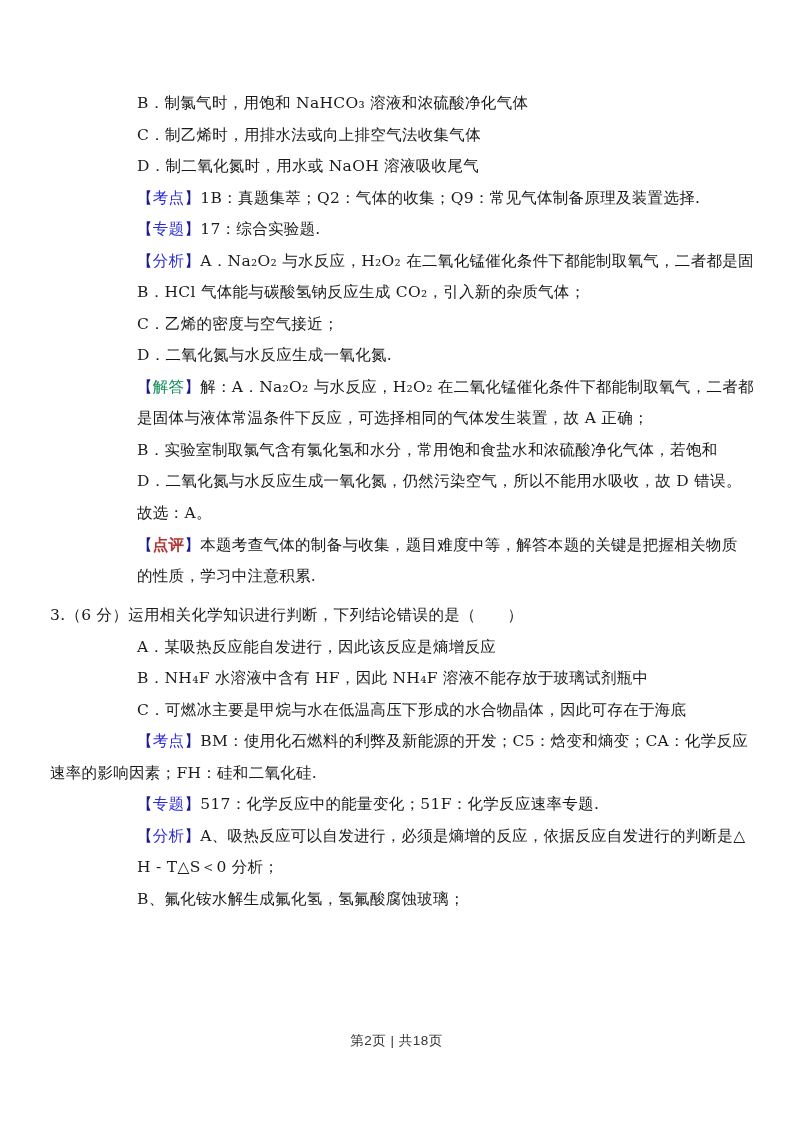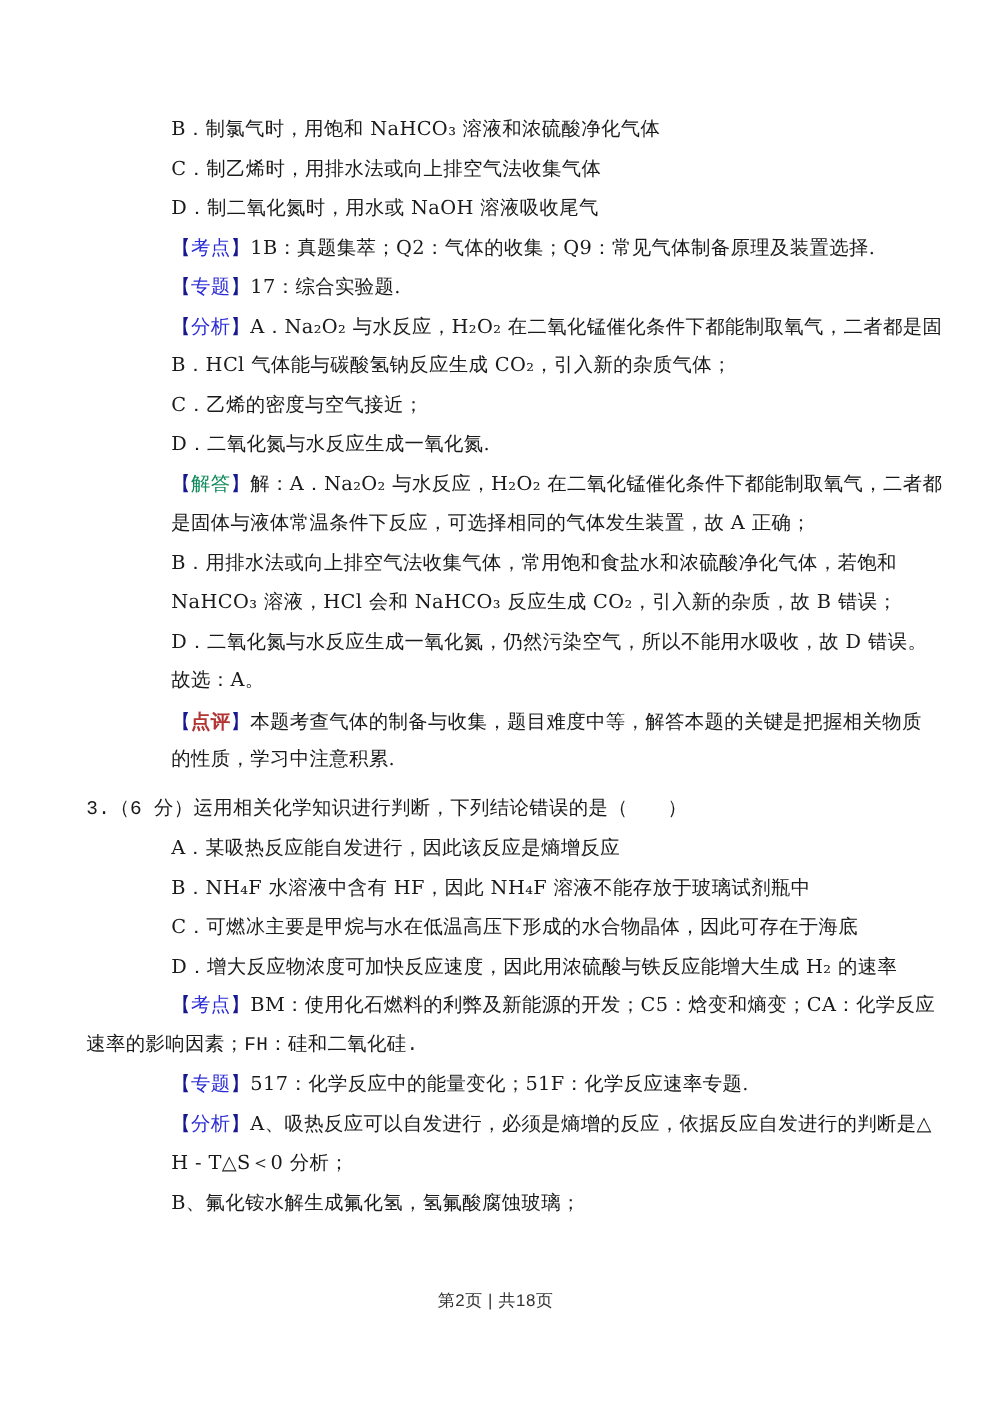--- a/index.html
+++ b/index.html
@@ -22,21 +22,21 @@
     left: 0;
     right: 0;
   }
   .line {
     height: 31.5px;
     line-height: 31.5px;
     font-size: 15.5px;
     white-space: pre;
     letter-spacing: 0.3px;
   }
-  .line.margin { padding-left: 69px; font-family: Liberation Mono, monospace; }
+  .line.margin { padding-left: 50px; }
   .line.indent { padding-left: 137px; }
   .line.space-before { margin-top: 8px; }
   .label .bracket { color: var(--bracket-color, #19198f); }
   .label.label-blue  .inner { color: var(--label-blue,  #2c2cd6); }
   .label.label-green .inner { color: var(--label-green, #0f8a5a); }
   .label.label-red   .inner { color: var(--label-red,   #b23434); font-weight: bold; }
   .footer {
     position: absolute;
     top: 1032px;
     left: 0;
@@ -57,31 +57,29 @@
       <div class="line indent"><span>C．制乙烯时，用排水法或向上排空气法收集气体</span></div>
       <div class="line indent"><span>D．制二氧化氮时，用水或 NaOH 溶液吸收尾气</span></div>
       <div class="line indent"><span class="label label-blue"><span class="bracket">【</span><span class="inner">考点</span><span class="bracket">】</span></span><span>1B：真题集萃；Q2：气体的收集；Q9：常见气体制备原理及装置选择.</span></div>
       <div class="line indent"><span class="label label-blue"><span class="bracket">【</span><span class="inner">专题</span><span class="bracket">】</span></span><span>17：综合实验题.</span></div>
       <div class="line indent"><span class="label label-blue"><span class="bracket">【</span><span class="inner">分析</span><span class="bracket">】</span></span><span>A．Na₂O₂ 与水反应，H₂O₂ 在二氧化锰催化条件下都能制取氧气，二者都是固</span></div>
       <div class="line indent"><span>B．HCl 气体能与碳酸氢钠反应生成 CO₂，引入新的杂质气体；</span></div>
       <div class="line indent"><span>C．乙烯的密度与空气接近；</span></div>
       <div class="line indent"><span>D．二氧化氮与水反应生成一氧化氮.</span></div>
       <div class="line indent"><span class="label label-green"><span class="bracket">【</span><span class="inner">解答</span><span class="bracket">】</span></span><span>解：A．Na₂O₂ 与水反应，H₂O₂ 在二氧化锰催化条件下都能制取氧气，二者都</span></div>
       <div class="line indent"><span>是固体与液体常温条件下反应，可选择相同的气体发生装置，故 A 正确；</span></div>
-      <div class="line indent"><span>B．用排水法或向上排空气法收集气体，常用饱和食盐水和浓硫酸净化气体，若饱和</span></div>
-      <div class="line indent"><span>NaHCO₃ 溶液，HCl 会和 NaHCO₃ 反应生成 CO₂，引入新的杂质，故 B 错误；</span></div>
+      <div class="line indent"><span>B．实验室制取氯气含有氯化氢和水分，常用饱和食盐水和浓硫酸净化气体，若饱和</span></div>
       <div class="line indent"><span>D．二氧化氮与水反应生成一氧化氮，仍然污染空气，所以不能用水吸收，故 D 错误。</span></div>
       <div class="line indent"><span>故选：A。</span></div>
       <div class="line indent"><span class="label label-red"><span class="bracket">【</span><span class="inner">点评</span><span class="bracket">】</span></span><span>本题考查气体的制备与收集，题目难度中等，解答本题的关键是把握相关物质</span></div>
       <div class="line indent"><span>的性质，学习中注意积累.</span></div>
       <div class="line margin space-before"><span>3.（6 分）运用相关化学知识进行判断，下列结论错误的是（　　）</span></div>
       <div class="line indent"><span>A．某吸热反应能自发进行，因此该反应是熵增反应</span></div>
       <div class="line indent"><span>B．NH₄F 水溶液中含有 HF，因此 NH₄F 溶液不能存放于玻璃试剂瓶中</span></div>
       <div class="line indent"><span>C．可燃冰主要是甲烷与水在低温高压下形成的水合物晶体，因此可存在于海底</span></div>
-      <div class="line indent"><span>D．增大反应物浓度可加快反应速度，因此用浓硫酸与铁反应能增大生成 H₂ 的速率</span></div>
       <div class="line indent"><span class="label label-blue"><span class="bracket">【</span><span class="inner">考点</span><span class="bracket">】</span></span><span>BM：使用化石燃料的利弊及新能源的开发；C5：焓变和熵变；CA：化学反应</span></div>
       <div class="line margin"><span>速率的影响因素；FH：硅和二氧化硅.</span></div>
       <div class="line indent"><span class="label label-blue"><span class="bracket">【</span><span class="inner">专题</span><span class="bracket">】</span></span><span>517：化学反应中的能量变化；51F：化学反应速率专题.</span></div>
       <div class="line indent"><span class="label label-blue"><span class="bracket">【</span><span class="inner">分析</span><span class="bracket">】</span></span><span>A、吸热反应可以自发进行，必须是熵增的反应，依据反应自发进行的判断是△</span></div>
       <div class="line indent"><span>H - T△S＜0 分析；</span></div>
       <div class="line indent"><span>B、氟化铵水解生成氟化氢，氢氟酸腐蚀玻璃；</span></div>
     </div>
   <div class="footer">第2页 | 共18页</div>
 </div>
 

